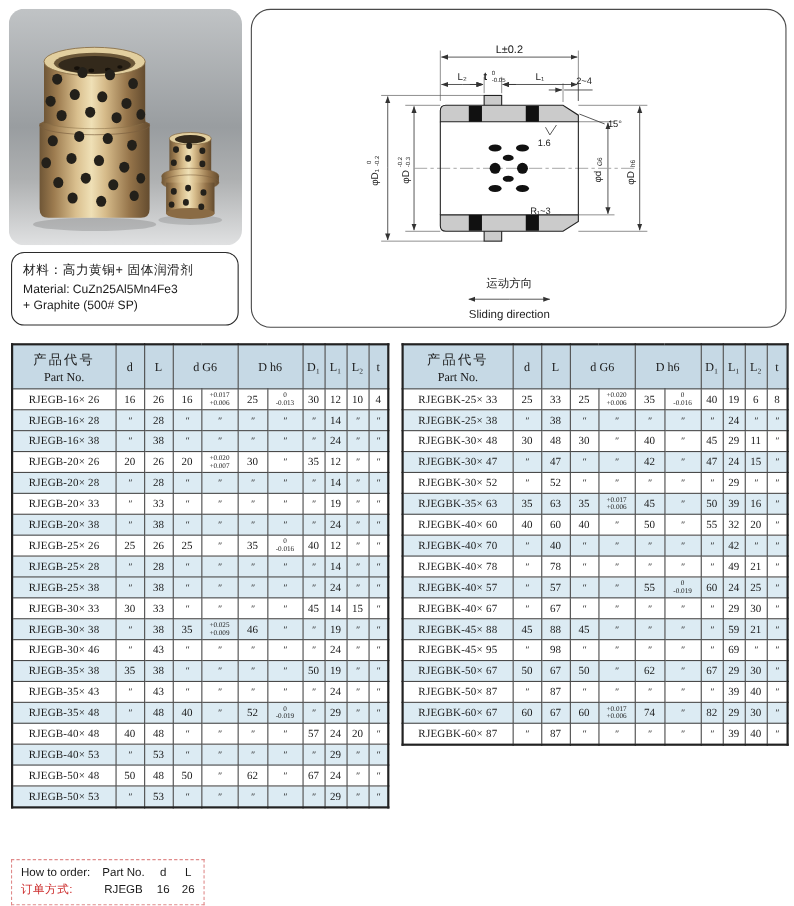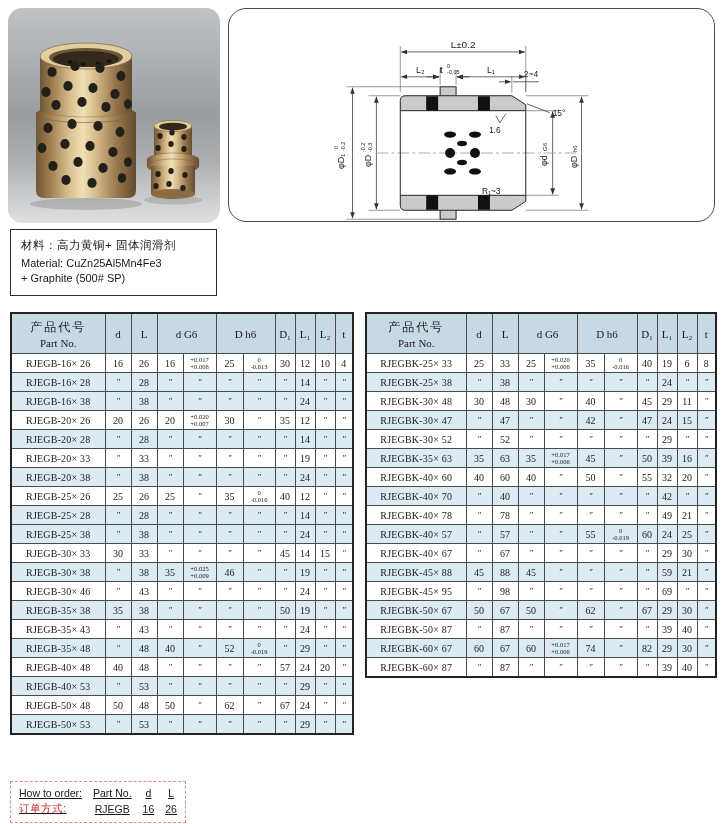--- a/index.html
+++ b/index.html
@@ -5,26 +5,26 @@
   html,body{margin:0;padding:0;}
   body{
     width:722px;height:824px;position:relative;background:#fff;overflow:hidden;
     font-family:"Liberation Sans","DejaVu Sans",sans-serif;color:#1a1a1a;
   }
   
   .photo-panel{position:absolute;left:8px;top:8px;width:212px;height:215px;
     border-radius:14px;overflow:hidden;}
   
   .material-box{position:absolute;left:10px;top:229px;width:207px;height:67px;
-    border:1.3px solid #2b2b2b;border-radius:0;box-sizing:border-box;
+    border:1.3px solid #2b2b2b;border-radius:12px;box-sizing:border-box;
     padding:8px 10px 6px 10px;}
   .material-box .m-cn{font-size:11.5px;margin-bottom:3px;letter-spacing:.5px;}
   .material-box .m-en{font-size:11px;line-height:1.35;}
   
-  .diagram-panel{position:absolute;left:228px;top:8px;width:487px;height:214px;
+  .diagram-panel{position:absolute;left:228px;top:8px;width:487px;height:290px;
     border:1.3px solid #4a4a4a;border-radius:18px;box-sizing:border-box;overflow:hidden;}
   .diagram-panel svg{display:block;}
   svg text{font-family:"Liberation Sans","DejaVu Sans",sans-serif;fill:#222;stroke:none;}
   
   .table-wrap{position:absolute;top:312px;}
   .table-wrap.tw-left{left:10px;width:342px;}
   .table-wrap.tw-right{left:365px;width:350px;}
   table.spec{border-collapse:collapse;table-layout:fixed;width:100%;border:2px solid #222;font-family:Liberation Serif, serif;}
   table.spec th,table.spec td{border:1px solid #4a4a4a;text-align:center;vertical-align:middle;padding:0;}
   table.spec thead th{background:var(--header-bg,#c6d9e5);height:39px;font-weight:normal;font-size:11px;}
@@ -35,21 +35,21 @@
   table.spec tbody td.pn{font-size:10px;letter-spacing:.2px;}
   table.spec tbody td.ditto{font-size:9px;font-style:italic;}
   table.spec tbody td.tol{font-size:6.5px;line-height:1.15;white-space:pre-line;}
   
   table.spec thead th:nth-child(4),table.spec thead th:nth-child(5),table.spec thead th:nth-child(6),
   table.spec tbody td:nth-child(4),table.spec tbody td:nth-child(6),table.spec tbody td:nth-child(8)
   {border-left-width:1.8px;border-left-color:#333;}
   
   .order-box{position:absolute;left:10px;top:781px;border:1px dashed var(--order-border,#e08a8a);
     padding:5px 8px 6px 8px;display:grid;grid-template-columns:auto auto auto auto;
-    column-gap:11px;row-gap:3px;font-size:10.5px;align-items:center;text-decoration:underline;}
+    column-gap:11px;row-gap:3px;font-size:10.5px;align-items:center;}
   .order-box .c1{text-align:left;}
   .order-box .cc{text-align:center;}
   .order-box .red{color:var(--accent-red,#cc2a2a);letter-spacing:.5px;}
 </style>
 </head>
 <body>
 
 <div class="photo-panel">
   <svg width="212" height="215" viewBox="0 0 212 215">
     <defs>

